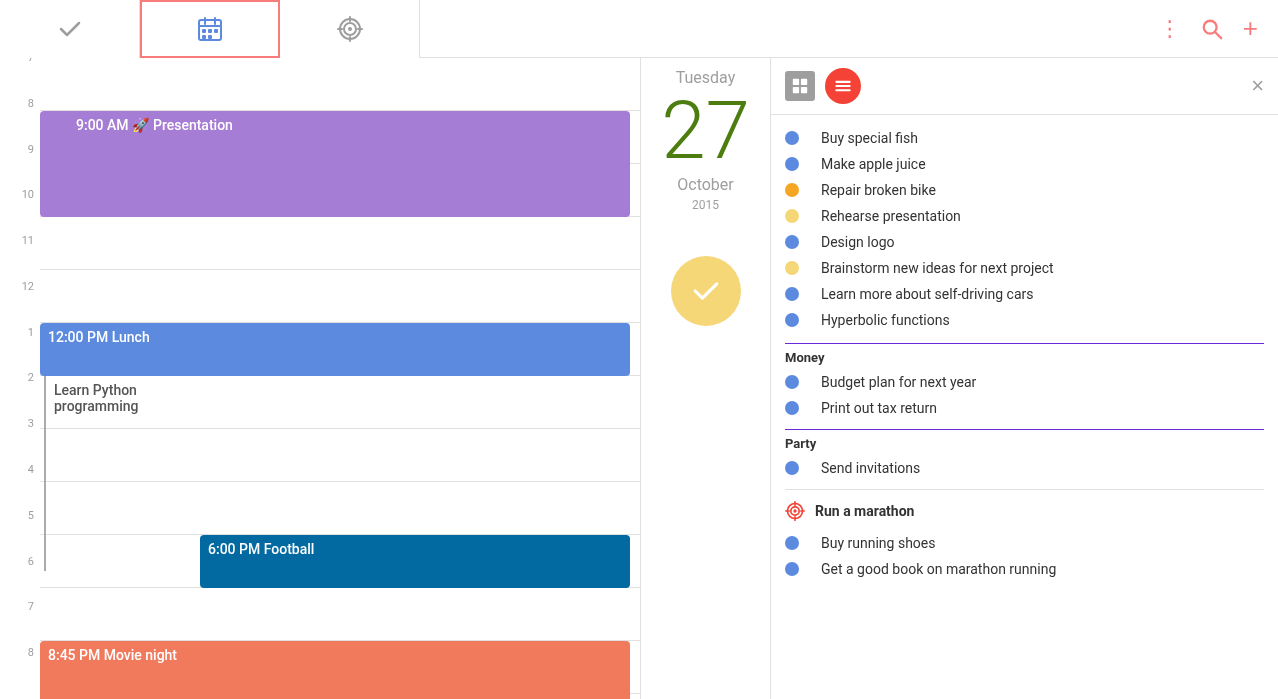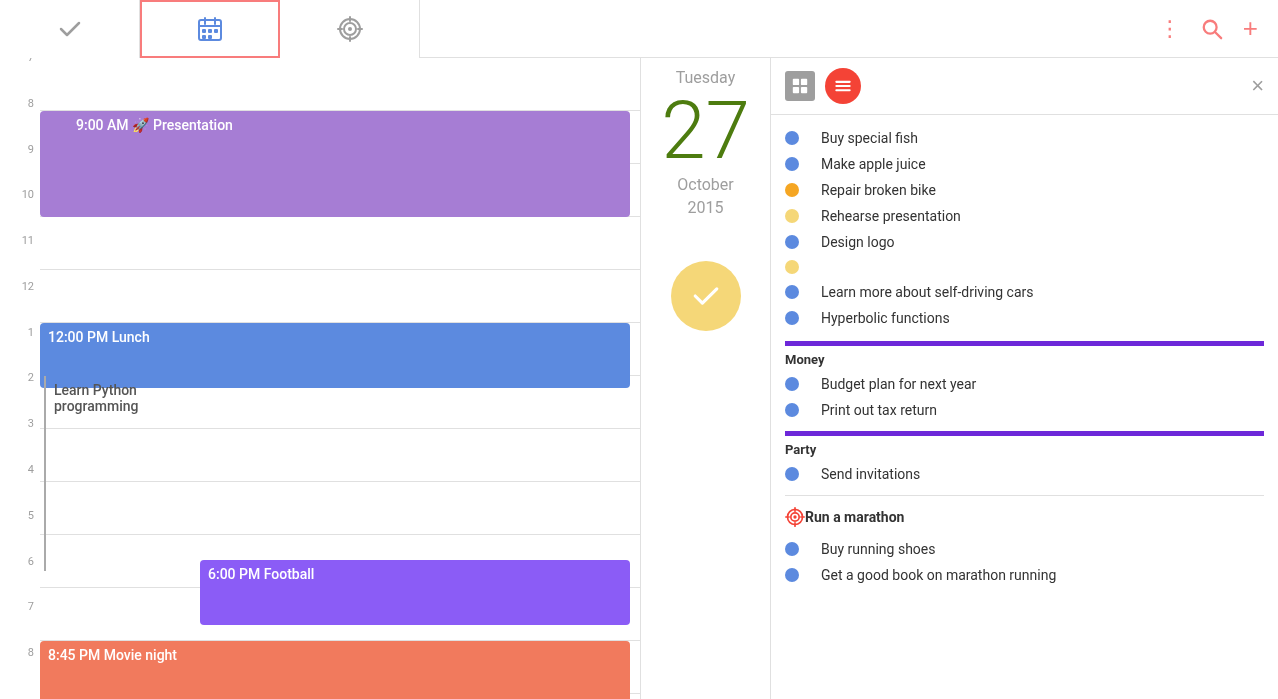--- a/index.html
+++ b/index.html
@@ -171,21 +171,21 @@
       font-size: 80px;
       color: #4d7c0f;
       font-weight: 300;
       line-height: 1;
     }
     .date-month {
       font-size: 16px;
       color: #9e9e9e;
     }
     .date-year {
-      font-size: 16px;
+      font-size: 12px;
       color: #9e9e9e;
     }
     .date-checkmark {
       margin-top: 40px;
       width: 70px;
       height: 70px;
       background: #f5d778;
       border-radius: 50%;
       display: flex;
       align-items: center;
@@ -247,21 +247,21 @@
       padding: 6px 0;
     }
     .todo-category {
       padding: 4px 14px 2px 14px;
     }
     .todo-category-label {
       font-size: 13px;
       font-weight: 700;
       color: #333;
       padding: 6px 0 4px 0;
-      border-top: 5px solid #6d28d9;
+      border-top: 1px solid #6d28d9;
       margin-top: 2px;
     }
     .todo-item {
       display: flex;
       align-items: center;
       gap: 22px;
       padding: 5px 0;
     }
     .todo-dot {
       width: 14px;
@@ -272,20 +272,21 @@
     .dot-blue { background: #5c8adf; }
     .dot-orange { background: #f5a623; }
     .dot-yellow { background: #f5d778; }
     .todo-text {
       font-size: 14px;
       color: #333;
     }
     .todo-goal-item {
       display: flex;
       align-items: center;
+      gap: 10px;
       padding: 5px 0;
       font-weight: 700;
       font-size: 14px;
       color: #333;
     }
     .goal-icon {
       width: 20px;
       height: 20px;
       color: #f44336;
       flex-shrink: 0;
@@ -404,29 +405,29 @@
       <div class="grid-row"></div>
       <div class="grid-row"></div>
       <div class="grid-row"></div>
 
       <div class="events-overlay">
 
         <div class="event-block event-presentation" style="background:#a67dd4; top:53px; height:106px;padding-left:36px;">
           <span>9:00 AM 🚀 Presentation</span>
         </div>
 
-        <div class="event-block event-lunch" style="background:#5c8adf; top:265px; height:65px;">
+        <div class="event-block event-lunch" style="background:#5c8adf; top:265px; height:53px;">
           <span>12:00 PM Lunch</span>
         </div>
 
         <div class="event-block event-python" style="top:318px; height:195px; background:transparent; border-left:2px solid #aaa; left:4px; color:#555; border-radius:0;">
           <span>Learn Python<br>programming</span>
         </div>
 
-        <div class="event-block event-football" style="background:#8b5cf6; top:502px; height:65px; left:160px;">
+        <div class="event-block event-football" style="background:#0369a1; top:477px; height:53px; left:160px;">
           <span>6:00 PM Football</span>
         </div>
 
         <div class="event-block event-movie" style="background:#f17a5d; top:583px; height:90px;">
           <span>8:45 PM Movie night</span>
         </div>
       </div>
     </div>
 
     <div class="date-section">
@@ -483,20 +484,21 @@
         <div class="todo-item">
           <div class="todo-dot dot-yellow"></div>
           <span class="todo-text">Rehearse presentation</span>
         </div>
         <div class="todo-item">
           <div class="todo-dot dot-blue"></div>
           <span class="todo-text">Design logo</span>
         </div>
         <div class="todo-item">
           <div class="todo-dot dot-yellow"></div>
+          <span class="todo-text">Brainstorm new ideas for next project</span>
         </div>
         <div class="todo-item">
           <div class="todo-dot dot-blue"></div>
           <span class="todo-text">Learn more about self-driving cars</span>
         </div>
         <div class="todo-item">
           <div class="todo-dot dot-blue"></div>
           <span class="todo-text">Hyperbolic functions</span>
         </div>
       </div>

